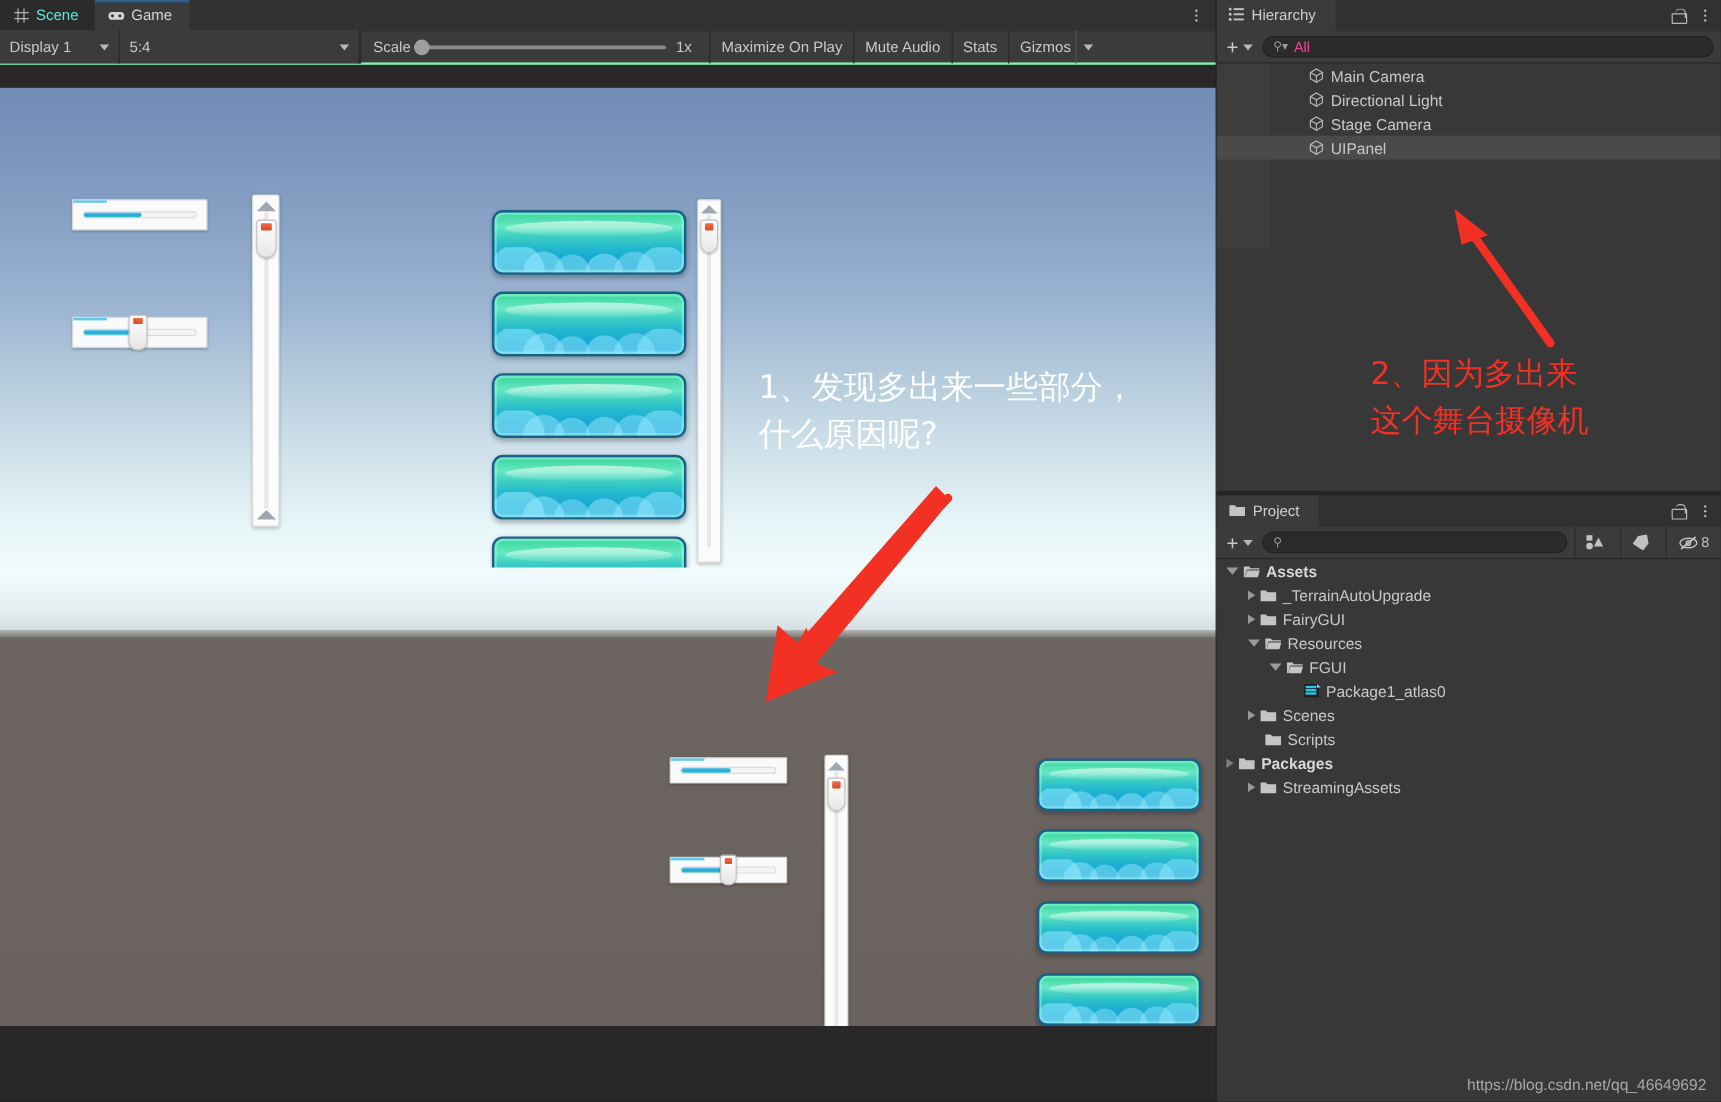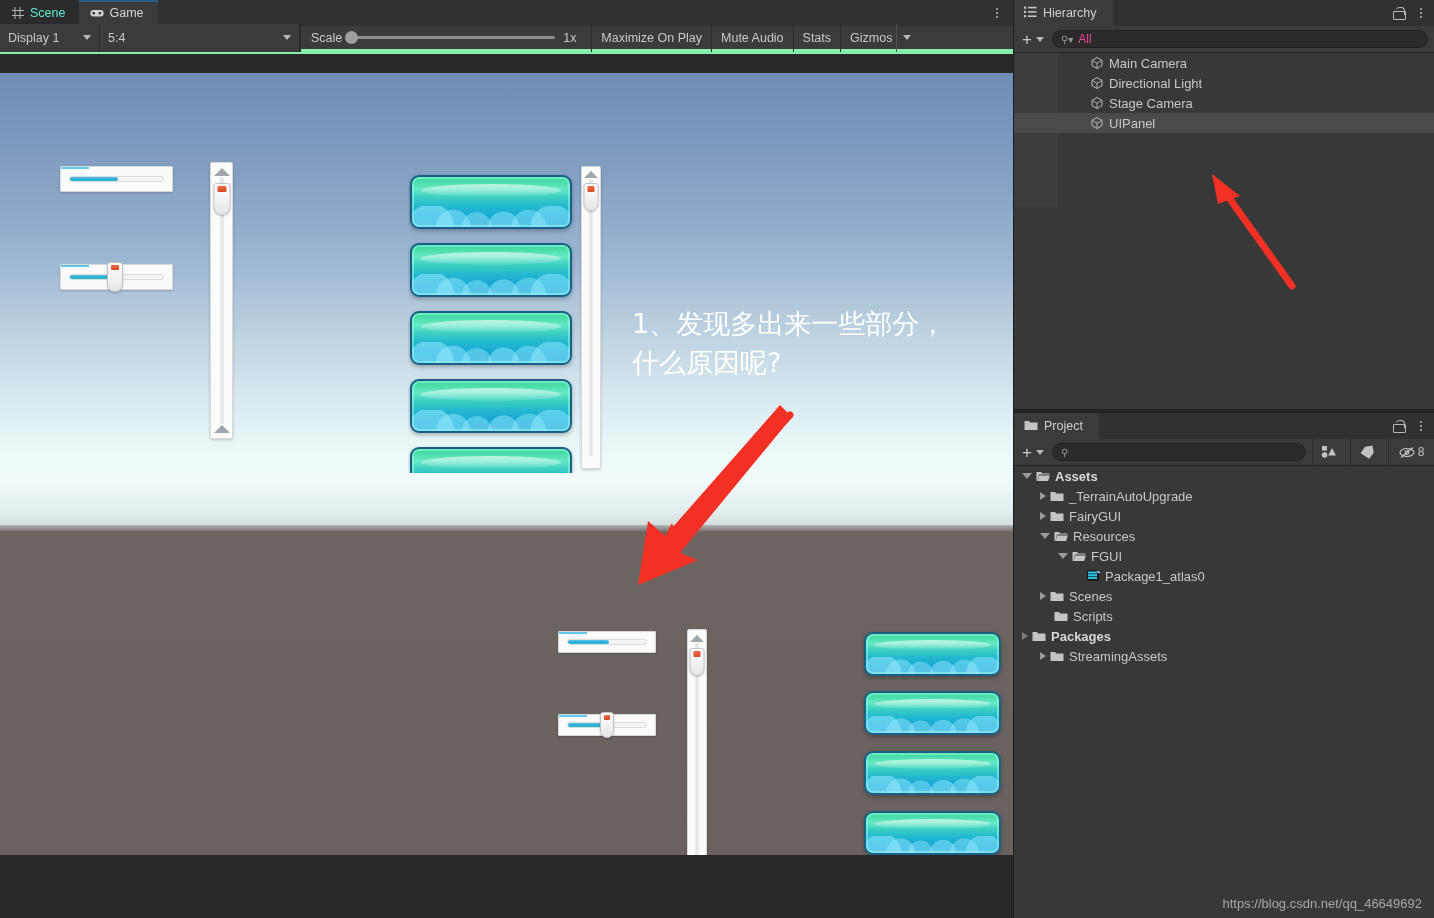--- a/index.html
+++ b/index.html
@@ -34,21 +34,21 @@
   .kebab {
     position: absolute; right: 10px; top: 3px; width: 14px; height: 20px;
     display: flex; flex-direction: column; align-items: center; justify-content: center; gap: 2px;
     cursor: pointer;
   }
   .kebab i { width: 2px; height: 2px; background: #b9b9b9; border-radius: 50%; display: block; }
 
   .toolbar {
     position: absolute; left: 0; top: 26px; width: 1014px; height: 28px;
     background: #3b3b3b; display: flex; align-items: center;
-    border-bottom: 5px solid #86efac;
+    border-bottom: 2px solid #86efac;
   }
   .tb-drop {
     height: 22px; display: flex; align-items: center; justify-content: space-between;
     background: #3b3b3b; color: #c9c9c9; font-size: 12.5px;
     border-right: 1px solid #2a2a2a; padding: 0 8px; cursor: pointer;
   }
   .caret {
     width: 0; height: 0; border-left: 4px solid transparent; border-right: 4px solid transparent;
     border-top: 5px solid #b8b8b8; margin-left: 10px;
   }
@@ -547,20 +547,22 @@
             <path d="M2,4.4 L7,7.2 L12,4.4 M7,7.2 L7,12.5" fill="none" stroke="#b9b9b9" stroke-width="0.9"></path>
           </svg>
         </span>
         <span>UIPanel</span>
       </div>
 
       <svg style="position:absolute; left:178px; top:113px; width:110px; height:125px; pointer-events:none;">
         <path d="M100,120 L30,22" stroke="#f33024" stroke-width="7" stroke-linecap="round"></path>
         <polygon points="20,8 48,30 26,38" fill="#f33024"></polygon>
       </svg>
+      <div class="anno2" style="left:128px; top:240px;">2、因为多出来
+这个舞台摄像机</div>
     </div>
 
     <div class="proj-divider"></div>
 
     <div class="panel-tabbar">
       <div class="panel-tab">
         <span>
           <svg width="14" height="12" viewBox="0 0 14 12">
             <path d="M0.5,2 L5,2 L6.2,3.5 L13.5,3.5 L13.5,11 L0.5,11 Z" fill="#c4c4c4"></path>
           </svg>

